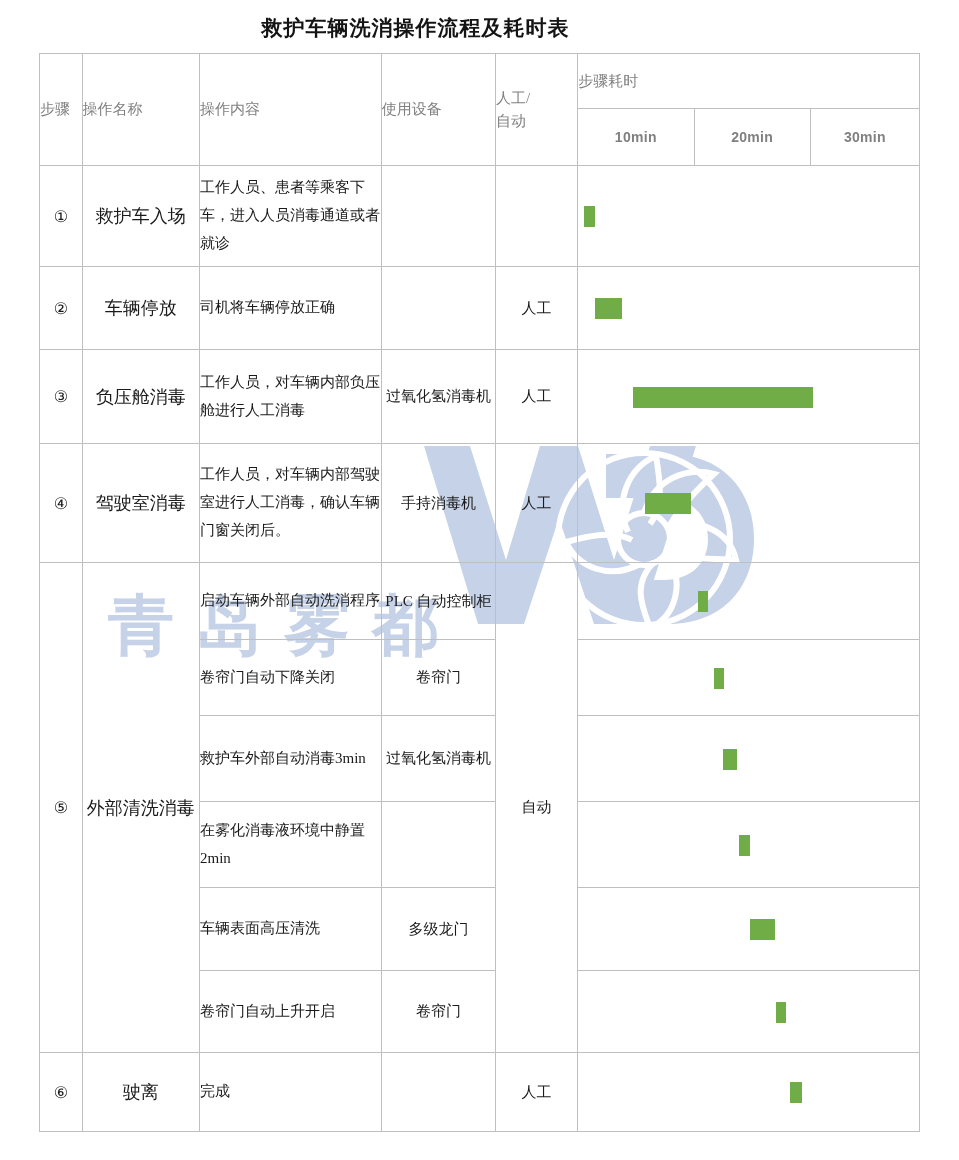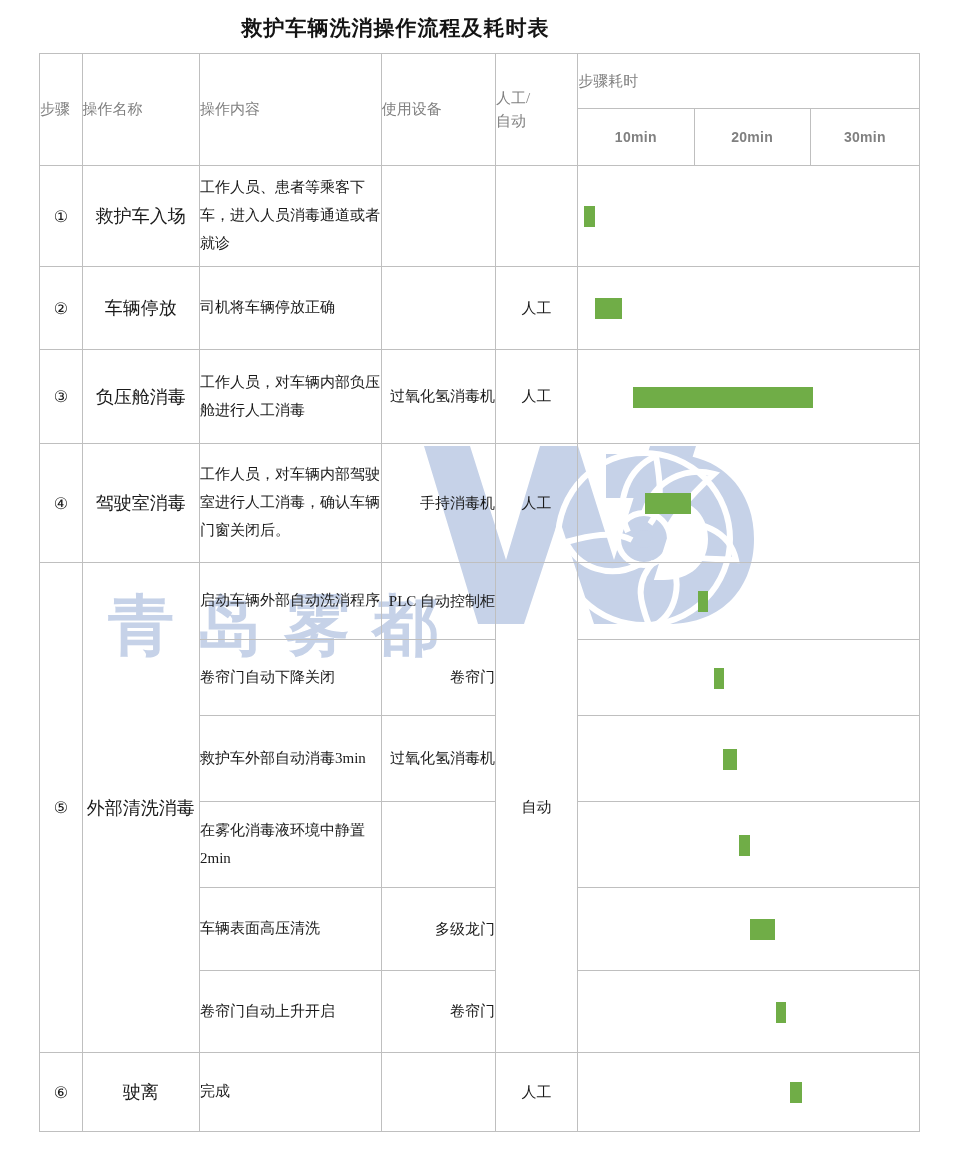--- a/index.html
+++ b/index.html
@@ -41,20 +41,21 @@
   .doc-title{
     position:absolute;
     left:0;top:14px;width:791px;
     text-align:center;
     font-family:"Liberation Serif","DejaVu Serif",serif;
     font-weight:bold;
     font-size:21px;
     color:#141414;
     letter-spacing:1px;
     z-index:3;
+    padding-left:20px;
   }
 
   
   .tbl-wrap{
     position:absolute;
     left:39px;top:53px;
     width:881px;
     z-index:2;
   }
   table.grid{
@@ -95,21 +96,21 @@
     color:#1a1a1a;
   }
   .c-content{
     text-align:left;
     font-size:15px;
     color:#1a1a1a;
     padding:6px 8px 6px 10px;
     line-height:1.85;
   }
   .c-equip{
-    text-align:right;
+    text-align:center;
     font-size:15px;
     color:#1a1a1a;
     padding:4px 6px;
     line-height:1.8;
   }
   .c-mode{
     text-align:center;
     font-size:15px;
     color:#1a1a1a;
   }

